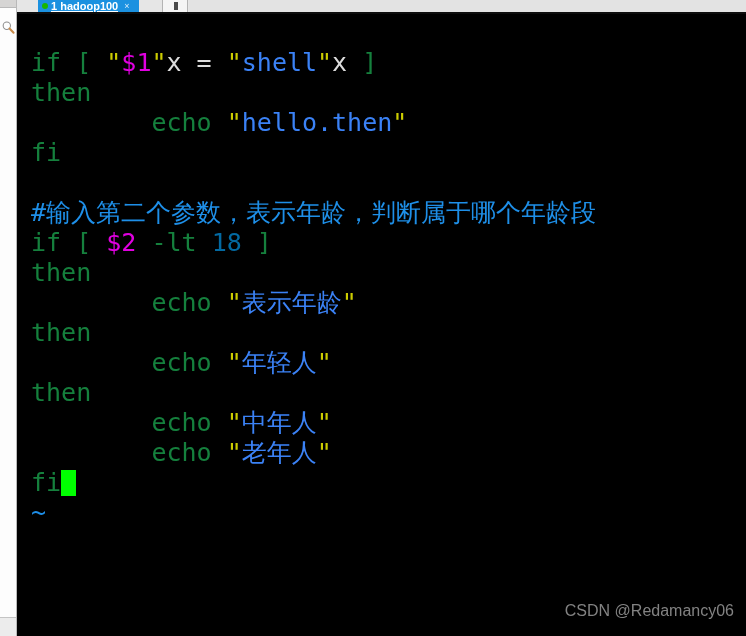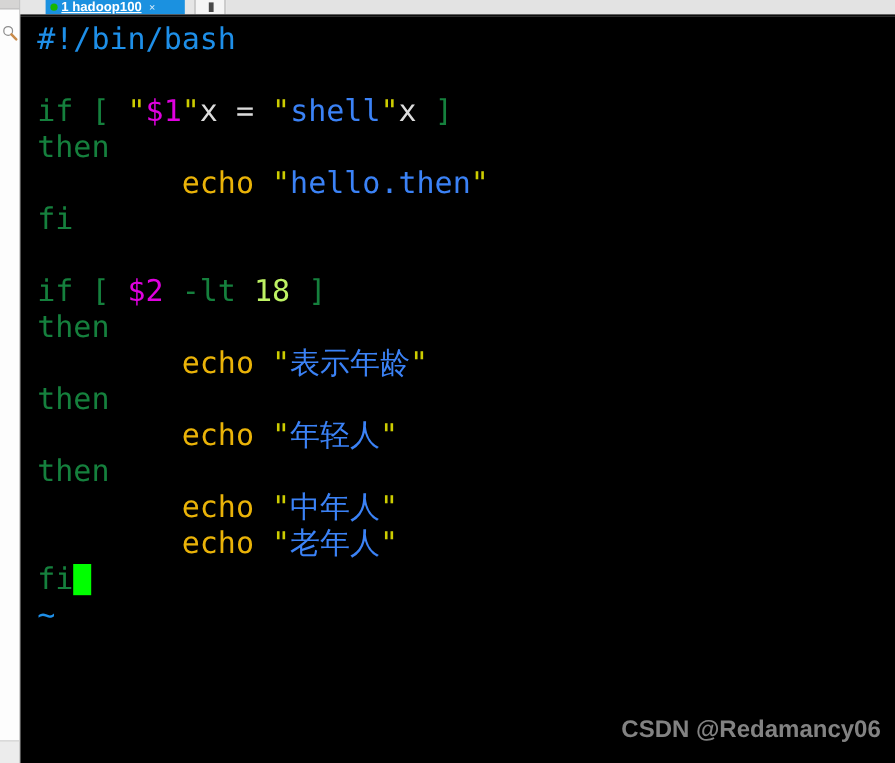--- a/index.html
+++ b/index.html
@@ -77,21 +77,21 @@
     top: 0;
     width: 729px;
     height: 12px;
     background: #e6e6e6;
     overflow: hidden;
   }
   .tab-active {
     position: absolute;
     left: 21px;
     top: 0;
-    width: 116px;
+    width: 101px;
     height: 12px;
     background: #1b91e0;
     display: flex;
     align-items: center;
     padding: 0 4px;
     box-sizing: border-box;
     overflow: hidden;
   }
   .tab-dot {
     width: 6px;
@@ -172,47 +172,46 @@
     line-height: 30px;
     font-size: 25px;
     font-family: "DejaVu Sans Mono", "Liberation Mono", monospace;
     white-space: pre;
     padding-left: 14px;
     letter-spacing: 0px;
   }
   .tok { white-space: pre; }
   .t-comment  { color: #1e8fe8; }
   .t-keyword  { color: #15803d; }
-  .t-builtin  { color: #eab308; }
+  .t-builtin  { color: #15803d; }
   .t-quote    { color: #cdcd00; }
   .t-string   { color: #3b82f6; }
   .t-var      { color: #e000e0; }
-  .t-number   { color: #bef264; }
+  .t-number   { color: #0369a1; }
   .t-plain    { color: #dcdcdc; }
   .t-tilde    { color: #1e8fe8; }
 
   .cursor-block {
     display: inline-block;
     width: 15px;
     height: 26px;
     background: #00ff00;
     vertical-align: -5px;
   }
 
   
   .watermark {
     position: absolute;
     right: 12px;
     bottom: 16px;
     color: #8e8e8e;
     font-family: "Liberation Sans", sans-serif;
-    font-size: 20px;
+    font-size: 16px;
     white-space: nowrap;
     opacity: 0.92;
-    font-weight: bold;
   }
 </style>
 </head>
 <body>
 
 <div id="app">
 
   <div class="left-rail">
     <div class="left-rail-top"></div>
     <div class="left-rail-panel">
@@ -231,27 +230,27 @@
       <span class="tab-close">×</span>
     </div>
     <div class="tab-new">
       <span class="tab-new-glyph"></span>
     </div>
     <div class="tabbar-rest"></div>
   </div>
   <div class="tabbar-underline"></div>
 
   <div class="terminal" id="terminal">
-      <div class="term-line"><span class="tok t-comment">#!/bin/bash</span></div>
       <div class="term-line">&nbsp;</div>
       <div class="term-line"><span class="tok t-keyword">if [ </span><span class="tok t-quote">"</span><span class="tok t-var">$1</span><span class="tok t-quote">"</span><span class="tok t-plain">x </span><span class="tok t-plain">= </span><span class="tok t-quote">"</span><span class="tok t-string">shell</span><span class="tok t-quote">"</span><span class="tok t-plain">x </span><span class="tok t-keyword">]</span></div>
       <div class="term-line"><span class="tok t-keyword">then</span></div>
       <div class="term-line"><span class="tok t-builtin">        echo </span><span class="tok t-quote">"</span><span class="tok t-string">hello.then</span><span class="tok t-quote">"</span></div>
       <div class="term-line"><span class="tok t-keyword">fi</span></div>
       <div class="term-line">&nbsp;</div>
+      <div class="term-line"><span class="tok t-comment">#输入第二个参数，表示年龄，判断属于哪个年龄段</span></div>
       <div class="term-line"><span class="tok t-keyword">if [ </span><span class="tok t-var">$2</span><span class="tok t-keyword"> -lt </span><span class="tok t-number">18</span><span class="tok t-keyword"> ]</span></div>
       <div class="term-line"><span class="tok t-keyword">then</span></div>
       <div class="term-line"><span class="tok t-builtin">        echo </span><span class="tok t-quote">"</span><span class="tok t-string">表示年龄</span><span class="tok t-quote">"</span></div>
       <div class="term-line"><span class="tok t-keyword">then</span></div>
       <div class="term-line"><span class="tok t-builtin">        echo </span><span class="tok t-quote">"</span><span class="tok t-string">年轻人</span><span class="tok t-quote">"</span></div>
       <div class="term-line"><span class="tok t-keyword">then</span></div>
       <div class="term-line"><span class="tok t-builtin">        echo </span><span class="tok t-quote">"</span><span class="tok t-string">中年人</span><span class="tok t-quote">"</span></div>
       <div class="term-line"><span class="tok t-builtin">        echo </span><span class="tok t-quote">"</span><span class="tok t-string">老年人</span><span class="tok t-quote">"</span></div>
       <div class="term-line"><span class="tok t-keyword">fi</span><span class="cursor-block"></span></div>
       <div class="term-line"><span class="tok t-tilde">~</span></div>

